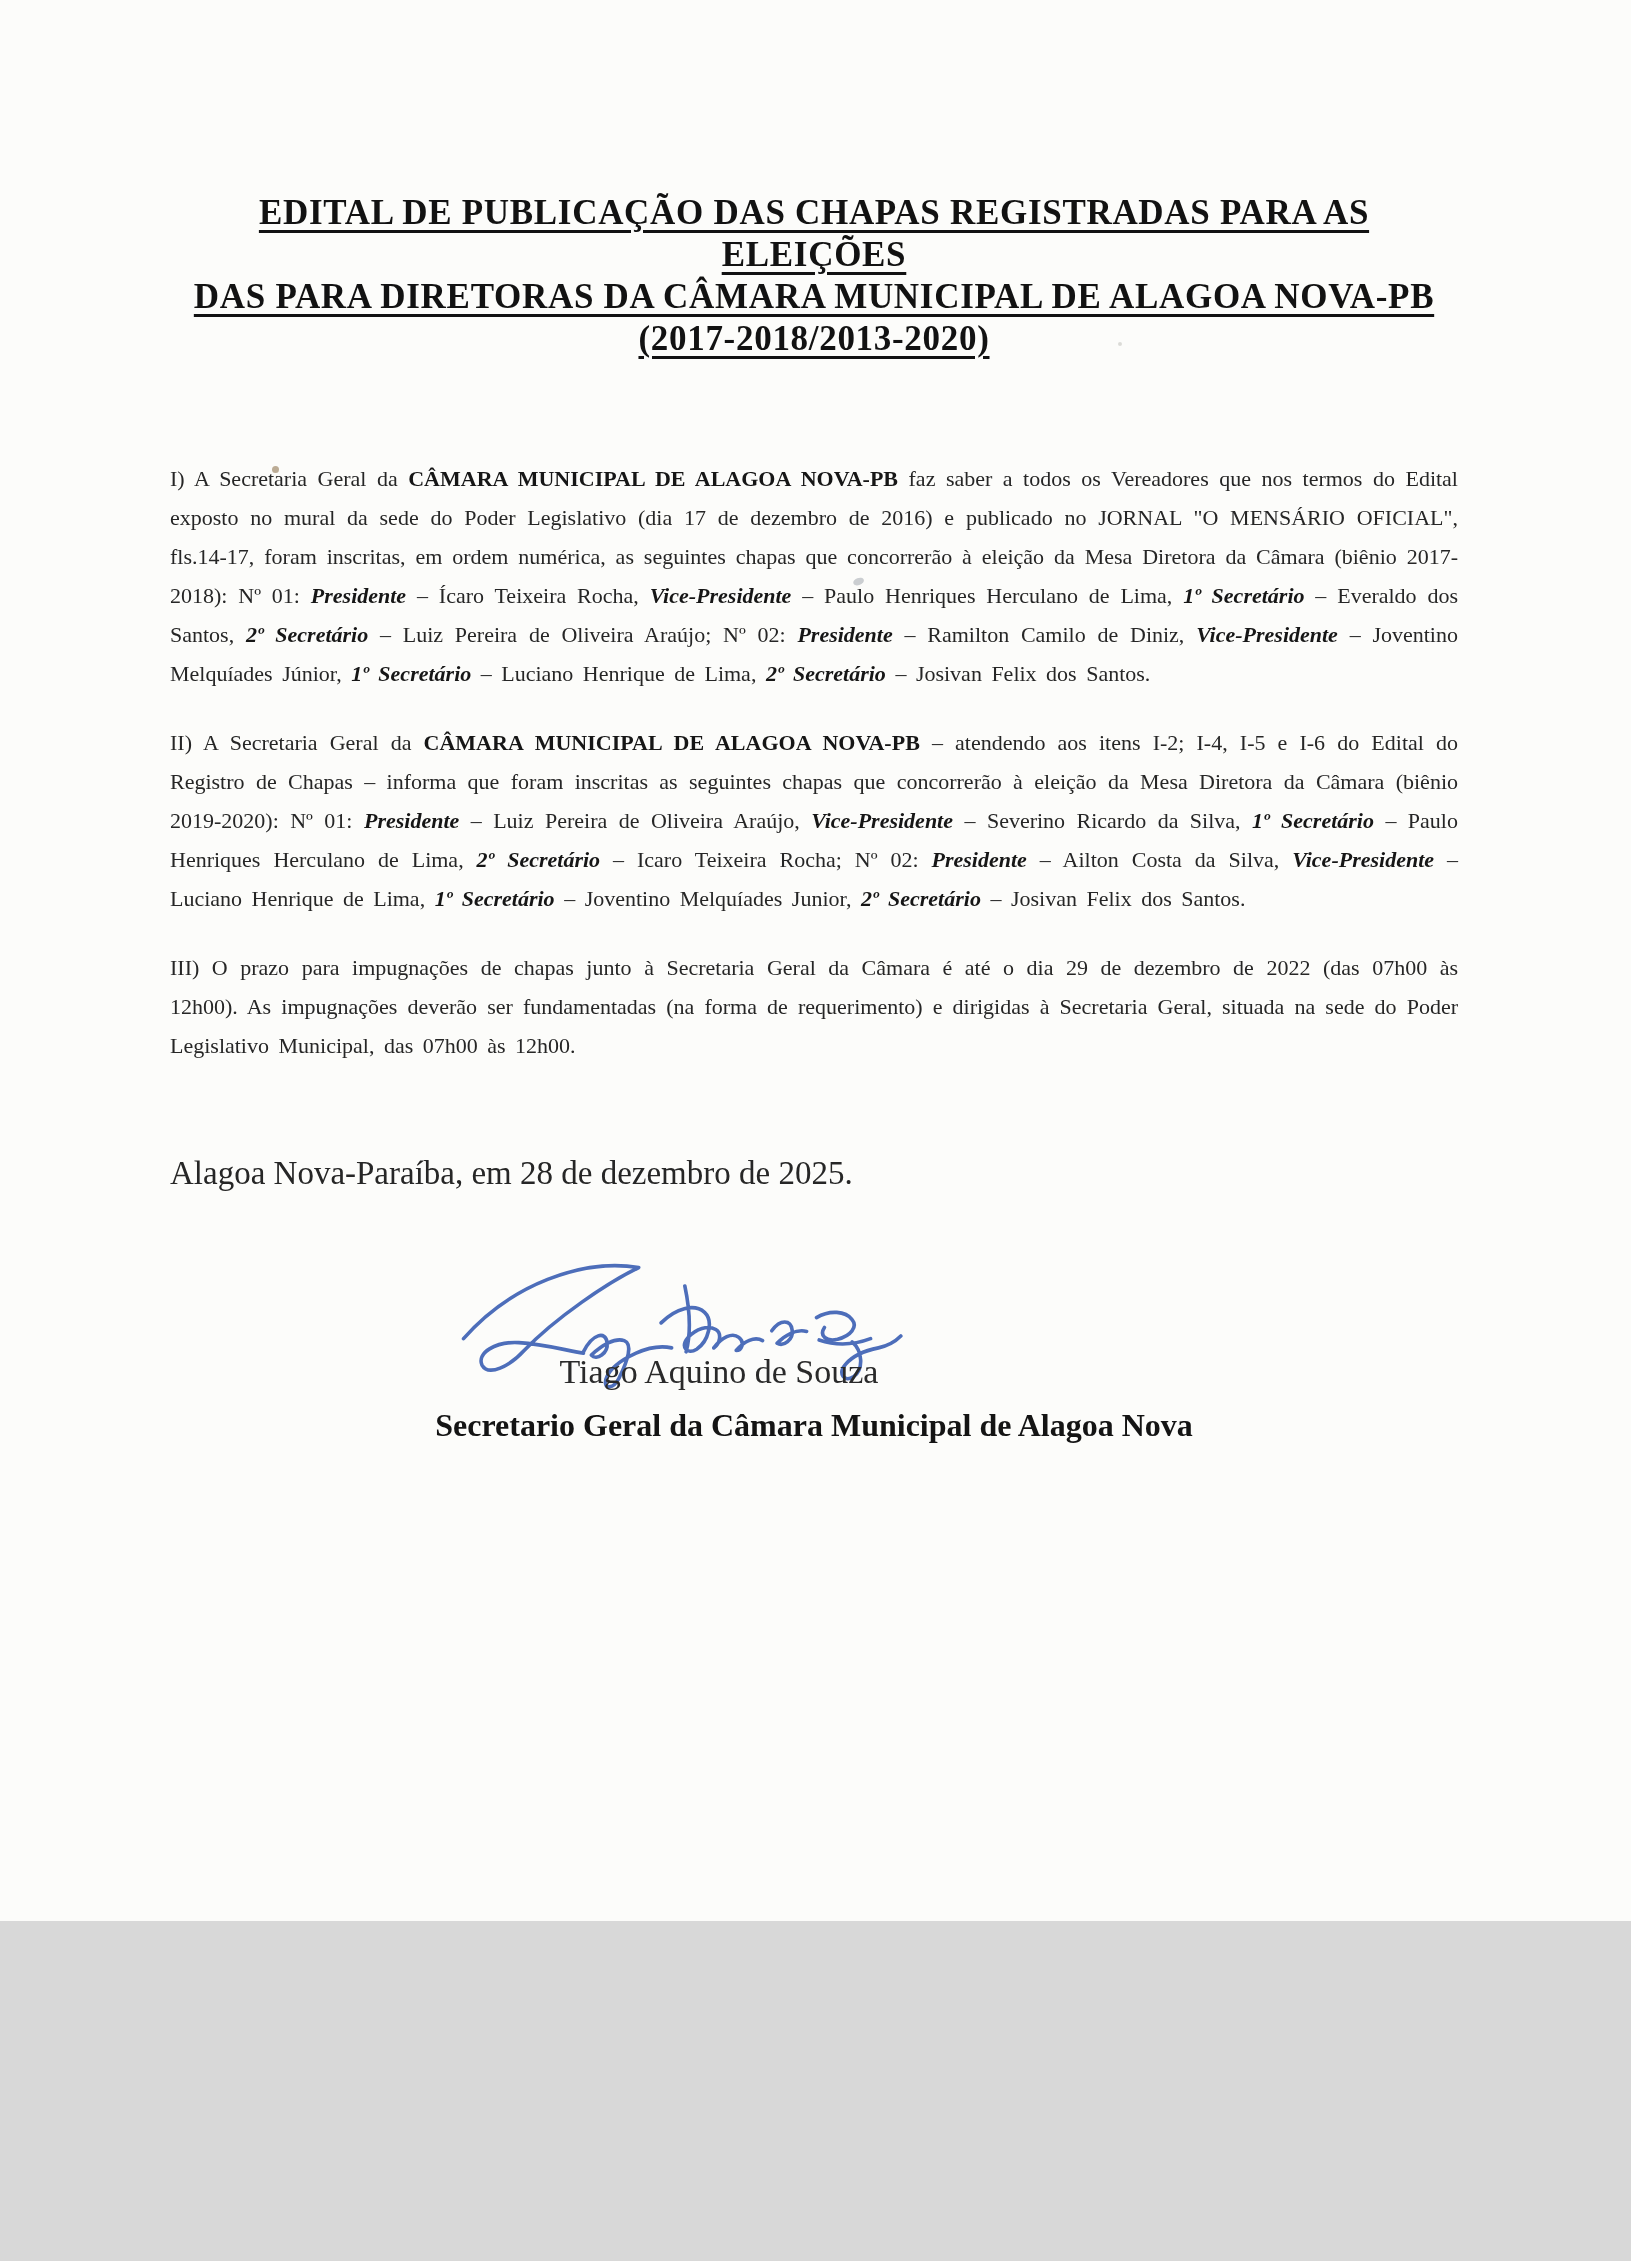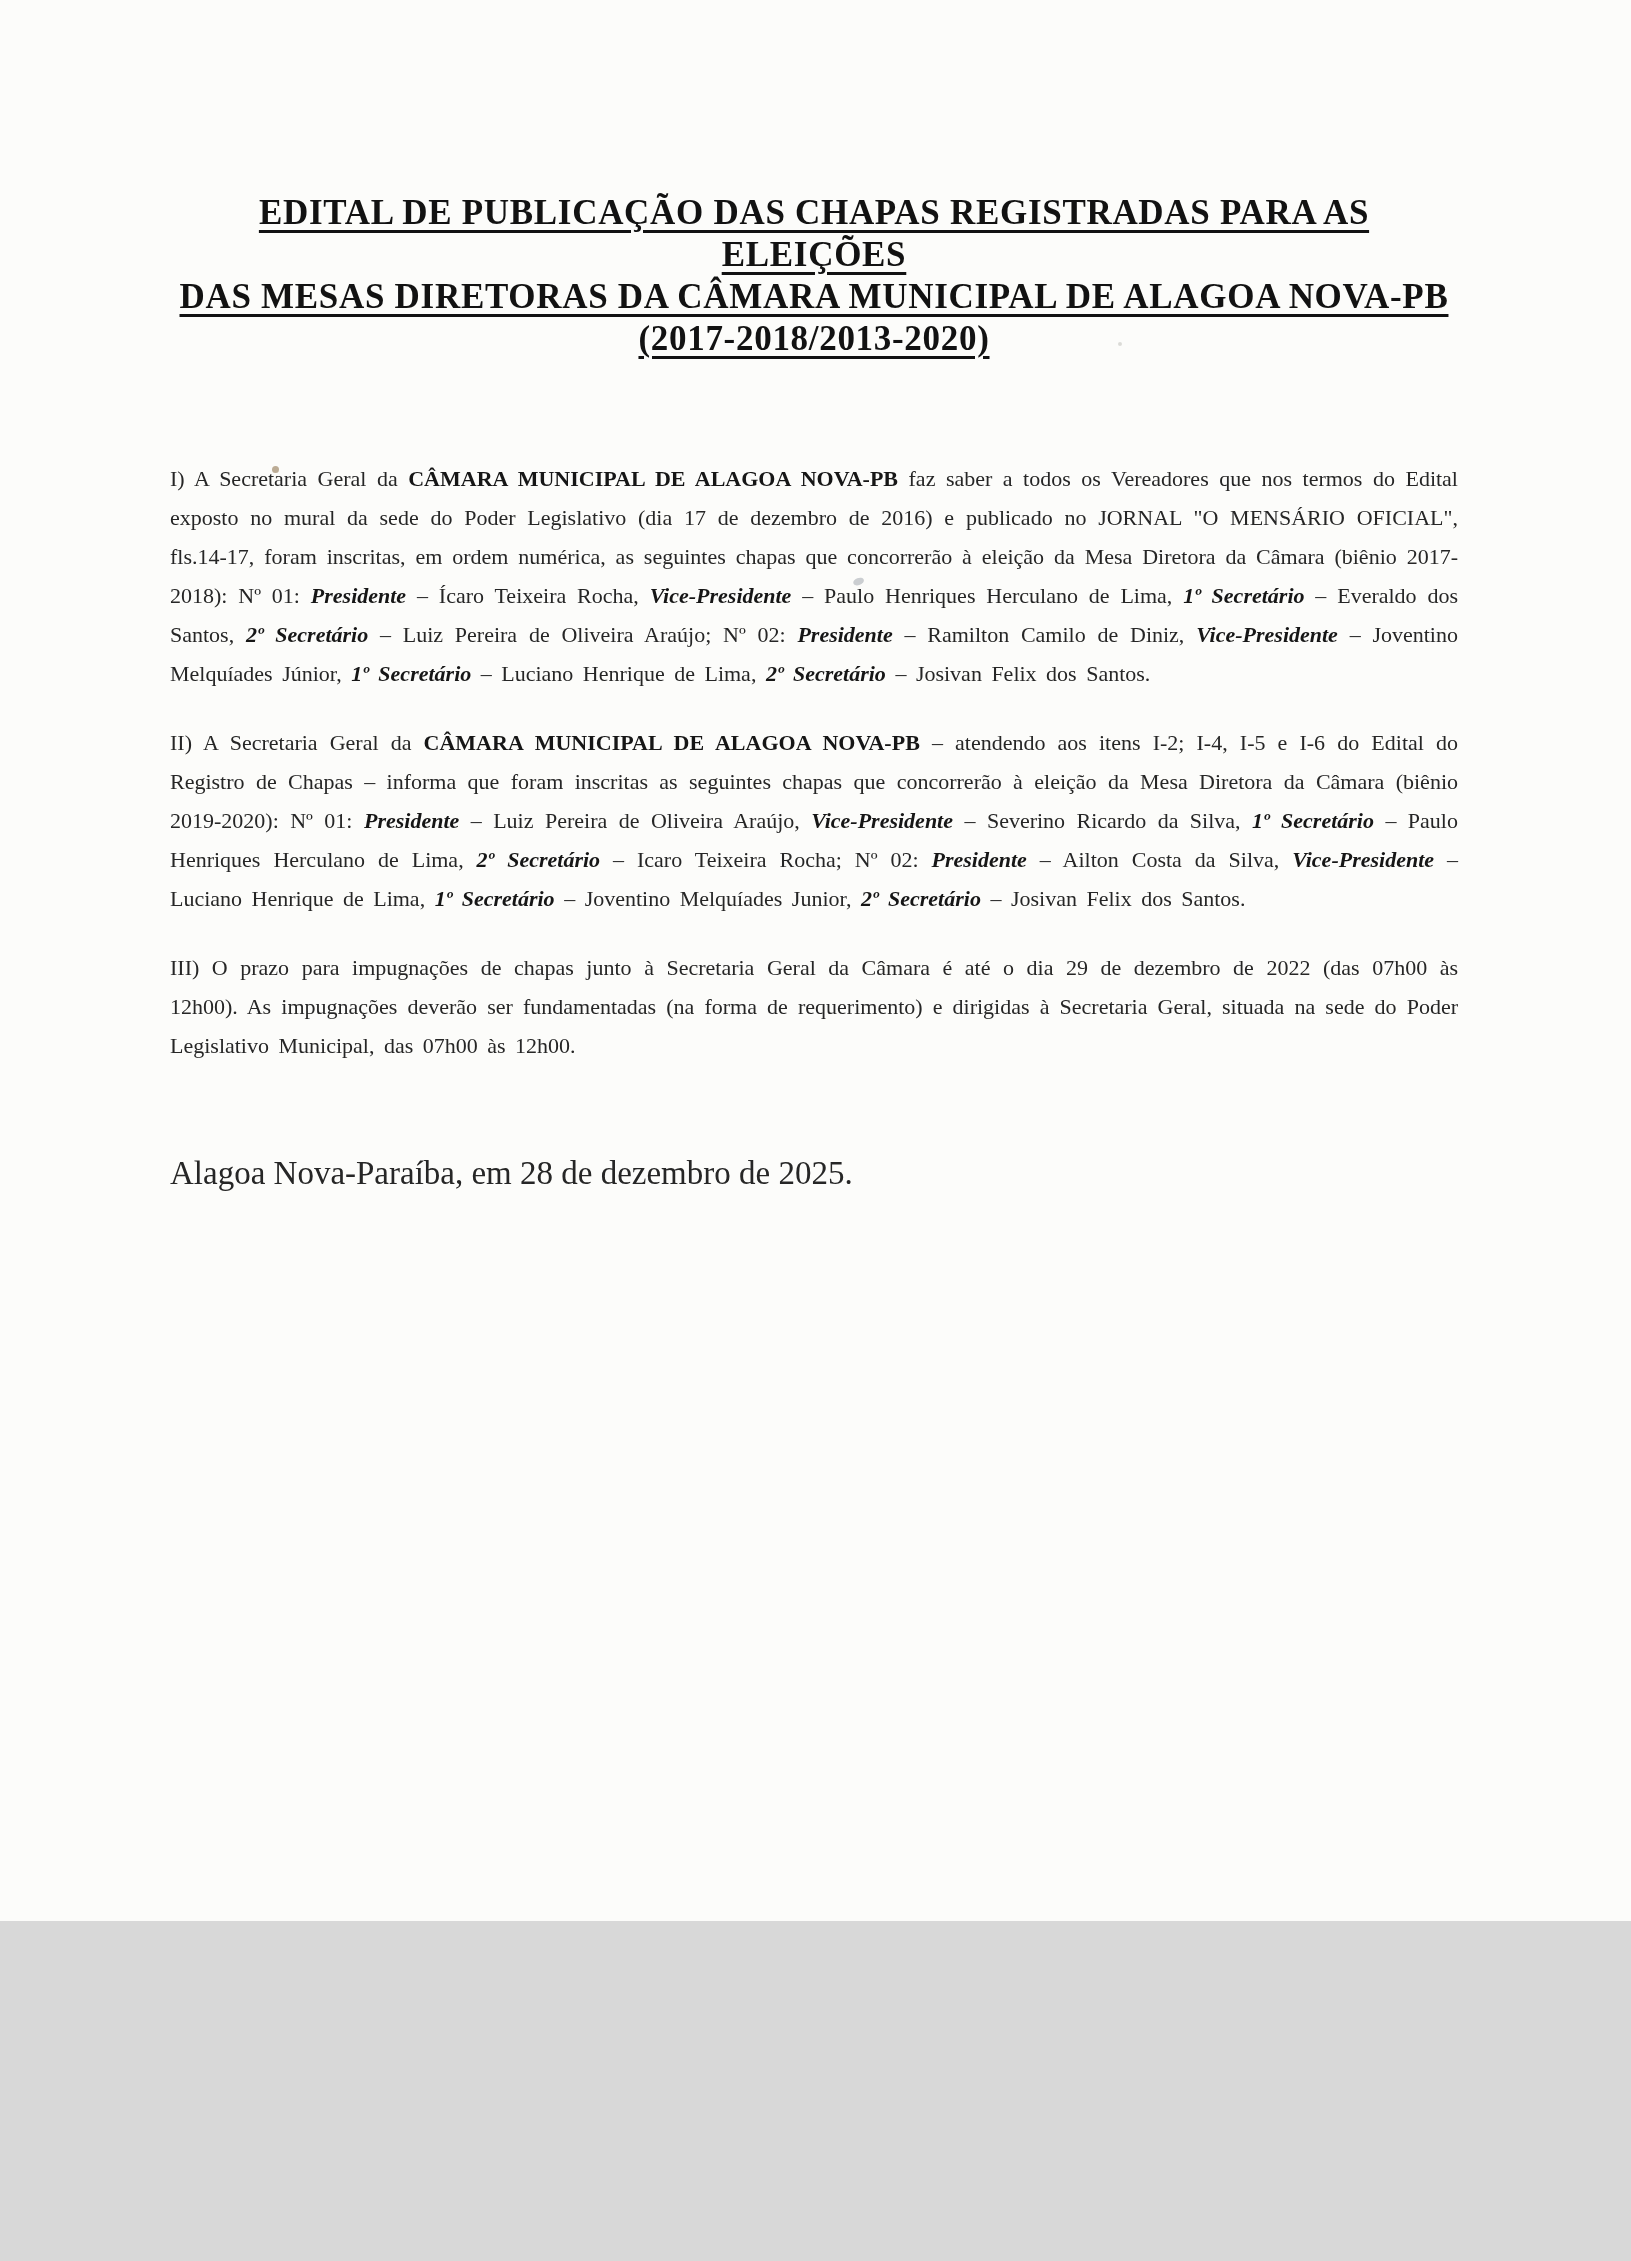--- a/index.html
+++ b/index.html
@@ -106,31 +106,42 @@
 </style>
 </head>
 <body>
 
 <div class="page" style="background: rgb(252, 252, 250); color: rgb(38, 38, 38);">
 
   <div class="content">
 
     <header class="title-block" style="color: rgb(18, 18, 18);">
       <div class="title-line">EDITAL DE PUBLICAÇÃO DAS CHAPAS REGISTRADAS PARA AS ELEIÇÕES</div>
-      <div class="title-line">DAS MESAS DIRETORAS DA CÂMARA MUNICIPAL DE ALAGOA NOVA-PB</div>
+      <div class="title-line">DAS PARA DIRETORAS DA CÂMARA MUNICIPAL DE ALAGOA NOVA-PB</div>
       <div class="title-line">(2017-2018/2013-2020)</div>
     </header>
 
     <main class="body-block">
       <p class="para"><span>I) A Secretaria Geral da </span><span class="seg-b">CÂMARA MUNICIPAL DE ALAGOA NOVA-PB</span><span> faz saber a todos os Vereadores que nos termos do Edital exposto no mural da sede do Poder Legislativo (dia 17 de dezembro de 2016) e publicado no JORNAL "O MENSÁRIO OFICIAL", fls.14-17, foram inscritas, em ordem numérica, as seguintes chapas que concorrerão à eleição da Mesa Diretora da Câmara (biênio 2017-2018): Nº 01: </span><span class="seg-bi">Presidente</span><span> – Ícaro Teixeira Rocha, </span><span class="seg-bi">Vice-Presidente</span><span> – Paulo Henriques Herculano de Lima, </span><span class="seg-bi">1º Secretário</span><span> – Everaldo dos Santos, </span><span class="seg-bi">2º Secretário</span><span> – Luiz Pereira de Oliveira Araújo; Nº 02: </span><span class="seg-bi">Presidente</span><span> – Ramilton Camilo de Diniz, </span><span class="seg-bi">Vice-Presidente</span><span> – Joventino Melquíades Júnior, </span><span class="seg-bi">1º Secretário</span><span> – Luciano Henrique de Lima, </span><span class="seg-bi">2º Secretário</span><span> – Josivan Felix dos Santos.</span></p>
       <p class="para"><span>II) A Secretaria Geral da </span><span class="seg-b">CÂMARA MUNICIPAL DE ALAGOA NOVA-PB</span><span> – atendendo aos itens I-2; I-4, I-5 e I-6 do Edital do Registro de Chapas – informa que foram inscritas as seguintes chapas que concorrerão à eleição da Mesa Diretora da Câmara (biênio 2019-2020): Nº 01: </span><span class="seg-bi">Presidente</span><span> – Luiz Pereira de Oliveira Araújo, </span><span class="seg-bi">Vice-Presidente</span><span> – Severino Ricardo da Silva, </span><span class="seg-bi">1º Secretário</span><span> – Paulo Henriques Herculano de Lima, </span><span class="seg-bi">2º Secretário</span><span> – Icaro Teixeira Rocha; Nº 02: </span><span class="seg-bi">Presidente</span><span> – Ailton Costa da Silva, </span><span class="seg-bi">Vice-Presidente</span><span> – Luciano Henrique de Lima, </span><span class="seg-bi">1º Secretário</span><span> – Joventino Melquíades Junior, </span><span class="seg-bi">2º Secretário</span><span> – Josivan Felix dos Santos.</span></p>
       <p class="para"><span>III) O prazo para impugnações de chapas junto à Secretaria Geral da Câmara é até o dia 29 de dezembro de 2022 (das 07h00 às 12h00). As impugnações deverão ser fundamentadas (na forma de requerimento) e dirigidas à Secretaria Geral, situada na sede do Poder Legislativo Municipal, das 07h00 às 12h00.</span></p>
 
       <p class="dateline">Alagoa Nova-Paraíba, em 28 de dezembro de 2025.</p>
 
+      <div class="closing">
+        <svg class="signature" viewBox="0 0 700 220" xmlns="http://www.w3.org/2000/svg" aria-hidden="true" style="stroke: rgb(63, 98, 181);">
+          <path d="M16 130 C88 48 196 8 282 22 C236 44 156 98 108 148 C86 172 54 188 44 170 C36 152 64 134 100 136 C138 138 172 148 198 152"></path>
+          <path d="M198 150 C212 122 232 118 234 136 C236 152 218 164 210 155 C226 140 246 128 260 133 C273 138 266 162 252 190 C244 206 228 208 232 192 C237 176 256 162 278 152 C298 143 318 141 332 144"></path>
+          <path d="M352 50 C360 88 362 120 354 150 M316 106 C338 84 366 76 382 90 C396 103 388 134 370 146 C355 155 345 142 357 128 C369 115 387 109 399 116 C409 122 405 138 396 144 C408 128 424 120 434 128 C444 136 438 148 430 148 C442 134 458 126 470 133"></path>
+          <path d="M484 118 C497 100 513 101 515 117 C517 131 502 143 492 137 C504 125 521 115 537 119"></path>
+          <path d="M552 98 C572 86 596 88 606 101 C615 112 604 126 584 131 C566 135 556 125 564 113 M556 132 C582 141 610 139 634 130 M606 135 C622 149 624 176 608 188 C594 197 584 183 596 169 C607 156 626 148 646 144 C660 141 672 134 680 126"></path>
+        </svg>
+        <div class="sig-name">Tiago Aquino de Souza</div>
+        <div class="sig-role">Secretario Geral da Câmara Municipal de Alagoa Nova</div>
+      </div>
     </main>
   </div>
 
   <div class="speck speck-1"></div>
   <div class="speck speck-2"></div>
   <div class="speck speck-3"></div>
   <div class="speck speck-4"></div>
 </div>
 
 

